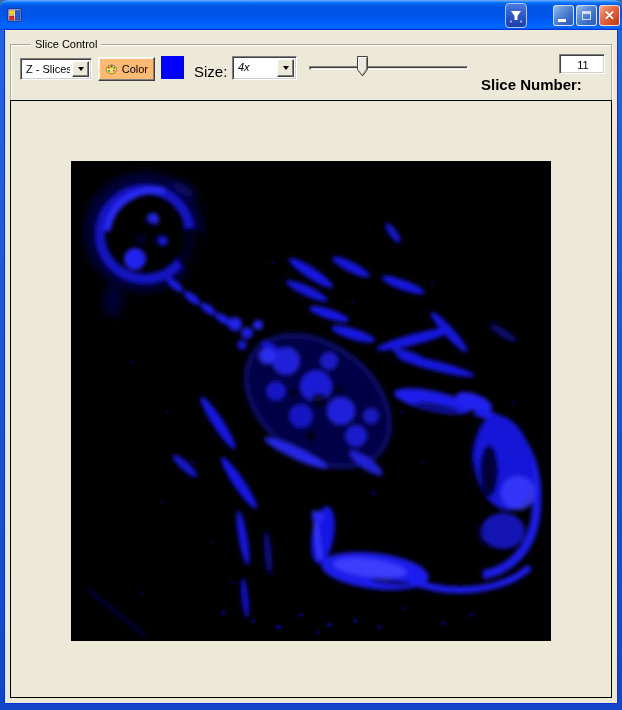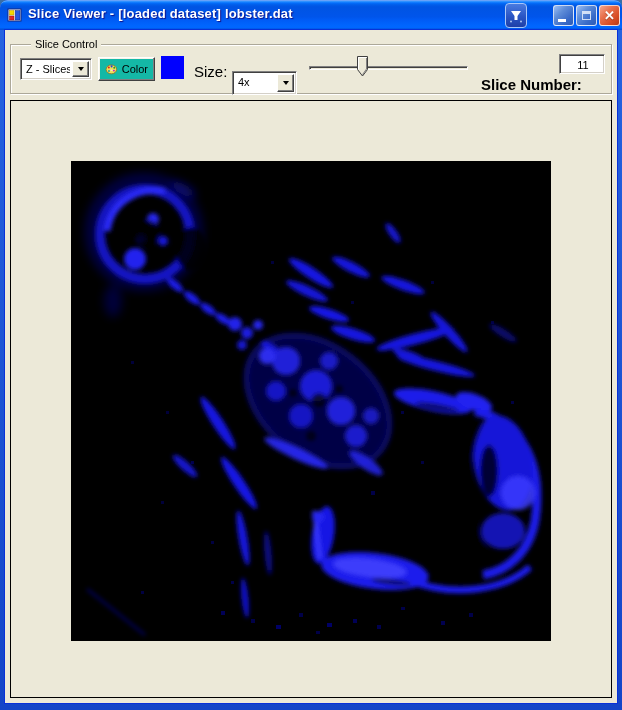--- a/index.html
+++ b/index.html
@@ -47,21 +47,21 @@
   .glyph-min { width:8px; height:3px; background:#fff; margin-top:9px; margin-right:4px; }
   .glyph-max { width:9px; height:9px; border:1px solid #e9f0fc; border-top-width:3px; opacity:.85; }
   .glyph-close { color:#fff; font-size:13px; font-weight:bold; line-height:1; text-shadow:0 1px 1px rgba(0,0,0,.3); }
 
   
   .frame { flex:1; padding:0 5px 7px 5px; background:linear-gradient(180deg,#2663e0,#1445c8); }
   .client { position:relative; width:100%; height:100%; background:#ece9d8; box-shadow:0 0 0 1px #0831d9; }
 
   
   .groupbox {
-    position:absolute; left:5px; top:14px; width:602px; height:50px;
+    position:absolute; left:5px; top:14px; width:602px; height:57px;
     border:1px solid #aca899;
     box-shadow:inset 1px 1px 0 #fff, 1px 1px 0 #fff;
   }
   .groupbox-label {
     position:absolute; left:20px; top:-7px; padding:0 4px;
     background:#ece9d8; font-size:11px; color:#000;
   }
   .label { position:absolute; font-size:15px; color:#000; white-space:nowrap; }
 
   
@@ -75,21 +75,21 @@
   .combo-btn {
     width:17px; margin:2px; background:#ece9d8;
     border:1px solid; border-color:#fff #404040 #404040 #fff;
     box-shadow:inset -1px -1px 0 #808080;
     display:flex; align-items:center; justify-content:center;
   }
   .arrow-down { width:0; height:0; border-left:3.5px solid transparent; border-right:3.5px solid transparent; border-top:4px solid #000; }
 
   
   .raised {
-    background:#14b8a6;
+    background:#fdba74;
     border:1px solid; border-color:#fff #404040 #404040 #fff;
     box-shadow:inset -1px -1px 0 #808080, inset 1px 1px 0 #f7f5ea;
   }
   .color-btn { position:absolute; left:87px; top:12px; width:57px; height:24px;
     display:flex; align-items:center; justify-content:center; gap:4px; font-size:11px; }
 
   .swatch { position:absolute; left:150px; top:11px; width:23px; height:23px; }
 
   
   .slider { position:absolute; left:296px; top:9px; width:163px; height:26px; }
@@ -120,21 +120,20 @@
 
 <div class="window">
 
   <div class="titlebar">
     <svg class="app-icon" viewBox="0 0 16 16">
       <rect x="1" y="2" width="13" height="12" fill="#fff" stroke="#16287f"></rect>
       <rect x="2.5" y="3.5" width="4.5" height="4.5" fill="#f5d800" stroke="#b09000" stroke-width="0.5"></rect>
       <rect x="2.5" y="9" width="4.5" height="4" fill="#e02828" stroke="#901010" stroke-width="0.5"></rect>
       <rect x="8.2" y="3.5" width="4.8" height="9.5" fill="#2858e0" stroke="#102880" stroke-width="0.5"></rect>
     </svg>
-    <span class="title-text">Slice Viewer - [loaded dataset] lobster.dat</span>
 
     <div class="widget-btn">
       <svg width="14" height="16" viewBox="0 0 14 16">
         <polygon points="2,3 12,3 8.5,8 8.5,12 5.5,12 5.5,8" fill="#fff"></polygon>
         <circle cx="2" cy="13.5" r="0.9" fill="#bcd2f8"></circle>
         <circle cx="12" cy="13.5" r="0.9" fill="#bcd2f8"></circle>
       </svg>
     </div>
 
     <div class="cap-btn btn-min">
@@ -170,21 +169,21 @@
             <circle cx="11.2" cy="10" r="1.2" fill="#c020c0"></circle>
             <circle cx="5" cy="10.6" r="1.2" fill="#10a0b0"></circle>
             <ellipse cx="8.2" cy="9.6" rx="1.5" ry="1" fill="#ece9d8"></ellipse>
           </svg>
           <span>Color</span>
         </button>
 
         <div class="swatch" style="background: rgb(0, 0, 255);"></div>
 
         <span class="label" style="left:183px; top:18px;">Size:</span>
-        <div class="combo sunken" style="left:221px; top:26px; width:65px; height:24px;">
+        <div class="combo sunken" style="left:221px; top:11px; width:65px; height:24px;font-style:italic;">
           <span class="combo-value">4x</span>
           <span class="combo-btn">
             <span class="arrow-down"></span>
           </span>
         </div>
 
         <div class="slider">
           <div class="slider-track"></div>
           <svg class="slider-thumb" viewBox="0 0 11 21" style="left: 34%;">
             <polygon points="0.5,0.5 10.5,0.5 10.5,13.5 5.5,20 0.5,13.5" fill="#ece9d8" stroke="#404040" stroke-width="1"></polygon>

